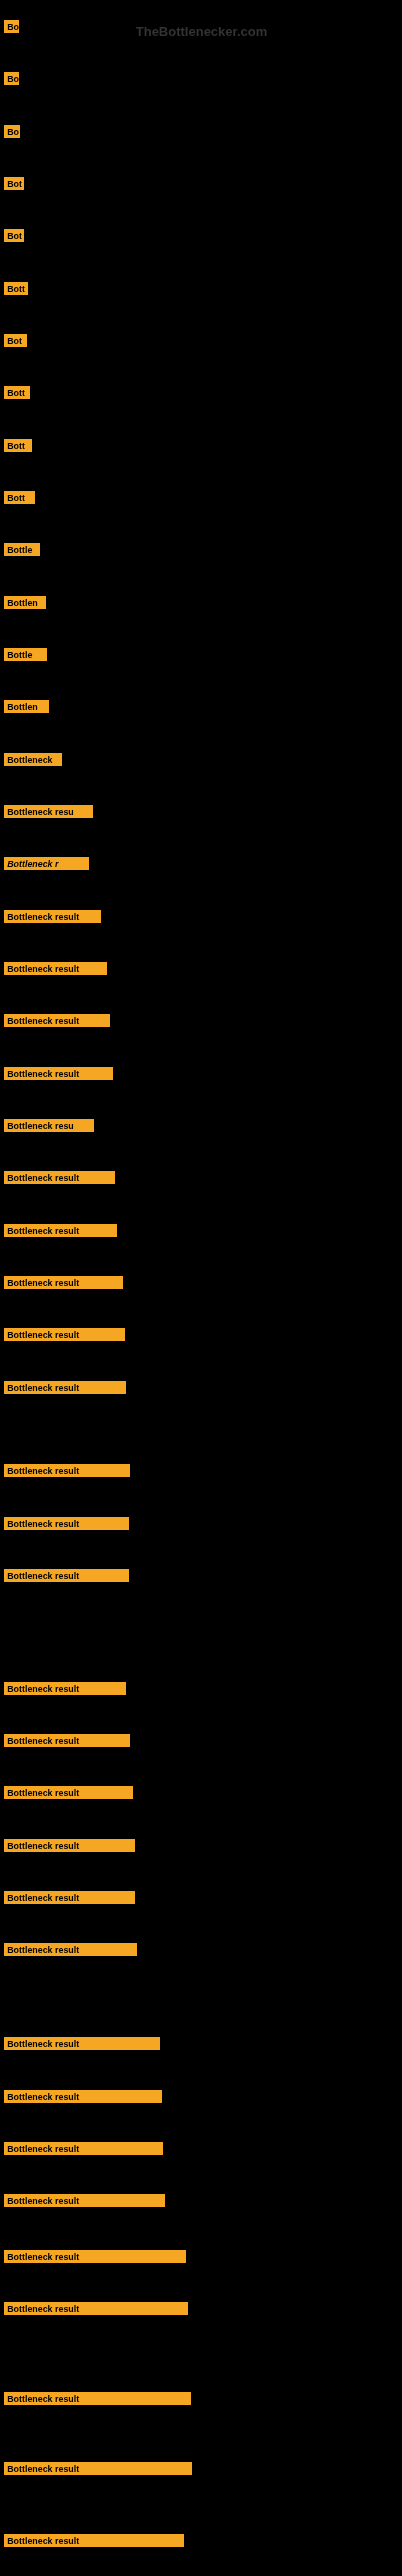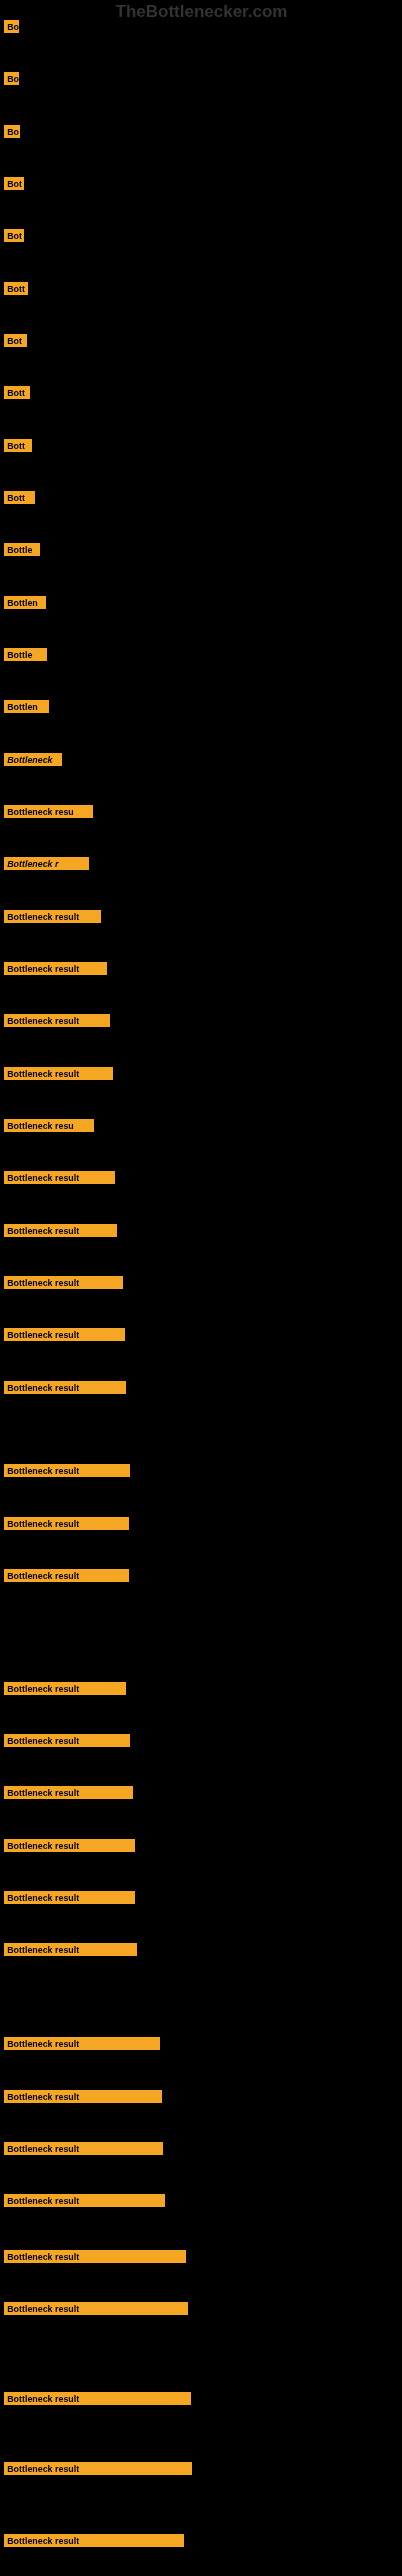--- a/index.html
+++ b/index.html
@@ -11,24 +11,24 @@
     body {
       background-color: #000000;
       width: 403px;
       min-height: 2576px;
       font-family: Arial, sans-serif;
       position: relative;
     }
 
     .site-title {
       color: #333333;
-      font-size: 17px;
+      font-size: 13px;
       font-weight: bold;
       text-align: center;
-      padding: 2px 0;
+      padding: 24px 0;
       position: absolute;
       top: 0;
       width: 100%;
     }
 
     .bar-container {
       position: absolute;
       left: 0;
     }
 
@@ -55,21 +55,21 @@
     <div class="bar-container" style="top: 229px; left: 4px;"><span class="bar-label" style="width: 20px; overflow: hidden;">Bot</span></div>
     <div class="bar-container" style="top: 282px; left: 4px;"><span class="bar-label" style="width: 24px; overflow: hidden;">Bott</span></div>
     <div class="bar-container" style="top: 334px; left: 4px;"><span class="bar-label" style="width: 22.5px; overflow: hidden;">Bot</span></div>
     <div class="bar-container" style="top: 386px; left: 4px;"><span class="bar-label" style="width: 26px; overflow: hidden;">Bott</span></div>
     <div class="bar-container" style="top: 439px; left: 4px;"><span class="bar-label" style="width: 28px; overflow: hidden;">Bott</span></div>
     <div class="bar-container" style="top: 491px; left: 4px;"><span class="bar-label" style="width: 31px; overflow: hidden;">Bott</span></div>
     <div class="bar-container" style="top: 543px; left: 4px;"><span class="bar-label" style="width: 36px; overflow: hidden;">Bottle</span></div>
     <div class="bar-container" style="top: 596px; left: 4px;"><span class="bar-label" style="width: 42px; overflow: hidden;">Bottlen</span></div>
     <div class="bar-container" style="top: 648px; left: 4px;"><span class="bar-label" style="width: 43px; overflow: hidden;">Bottle</span></div>
     <div class="bar-container" style="top: 700px; left: 4px;"><span class="bar-label" style="width: 45px; overflow: hidden;">Bottlen</span></div>
-    <div class="bar-container" style="top: 753px; left: 4px;"><span class="bar-label" style="width: 58px; overflow: hidden; font-style: italic;">Bottleneck</span></div>
+    <div class="bar-container" style="top: 753px; left: 4px;"><span class="bar-label" style="width: 58px; overflow: hidden;">Bottleneck</span></div>
     <div class="bar-container" style="top: 805px; left: 4px;"><span class="bar-label" style="width: 89px; overflow: hidden;">Bottleneck resu</span></div>
     <div class="bar-container" style="top: 857px; left: 4px; font-style: italic;"><span class="bar-label" style="width: 85px; overflow: hidden;">Bottleneck r</span></div>
     <div class="bar-container" style="top: 910px; left: 4px;"><span class="bar-label" style="width: 97px; overflow: hidden;">Bottleneck result</span></div>
     <div class="bar-container" style="top: 962px; left: 4px;"><span class="bar-label" style="width: 103px; overflow: hidden;">Bottleneck result</span></div>
     <div class="bar-container" style="top: 1014px; left: 4px;"><span class="bar-label" style="width: 106px; overflow: hidden;">Bottleneck result</span></div>
     <div class="bar-container" style="top: 1067px; left: 4px;"><span class="bar-label" style="width: 109px; overflow: hidden;">Bottleneck result</span></div>
     <div class="bar-container" style="top: 1119px; left: 4px;"><span class="bar-label" style="width: 90px; overflow: hidden;">Bottleneck resu</span></div>
     <div class="bar-container" style="top: 1171px; left: 4px;"><span class="bar-label" style="width: 111px; overflow: hidden;">Bottleneck result</span></div>
     <div class="bar-container" style="top: 1224px; left: 4px;"><span class="bar-label" style="width: 113px; overflow: hidden;">Bottleneck result</span></div>
     <div class="bar-container" style="top: 1276px; left: 4px;"><span class="bar-label" style="width: 119px; overflow: hidden;">Bottleneck result</span></div>

